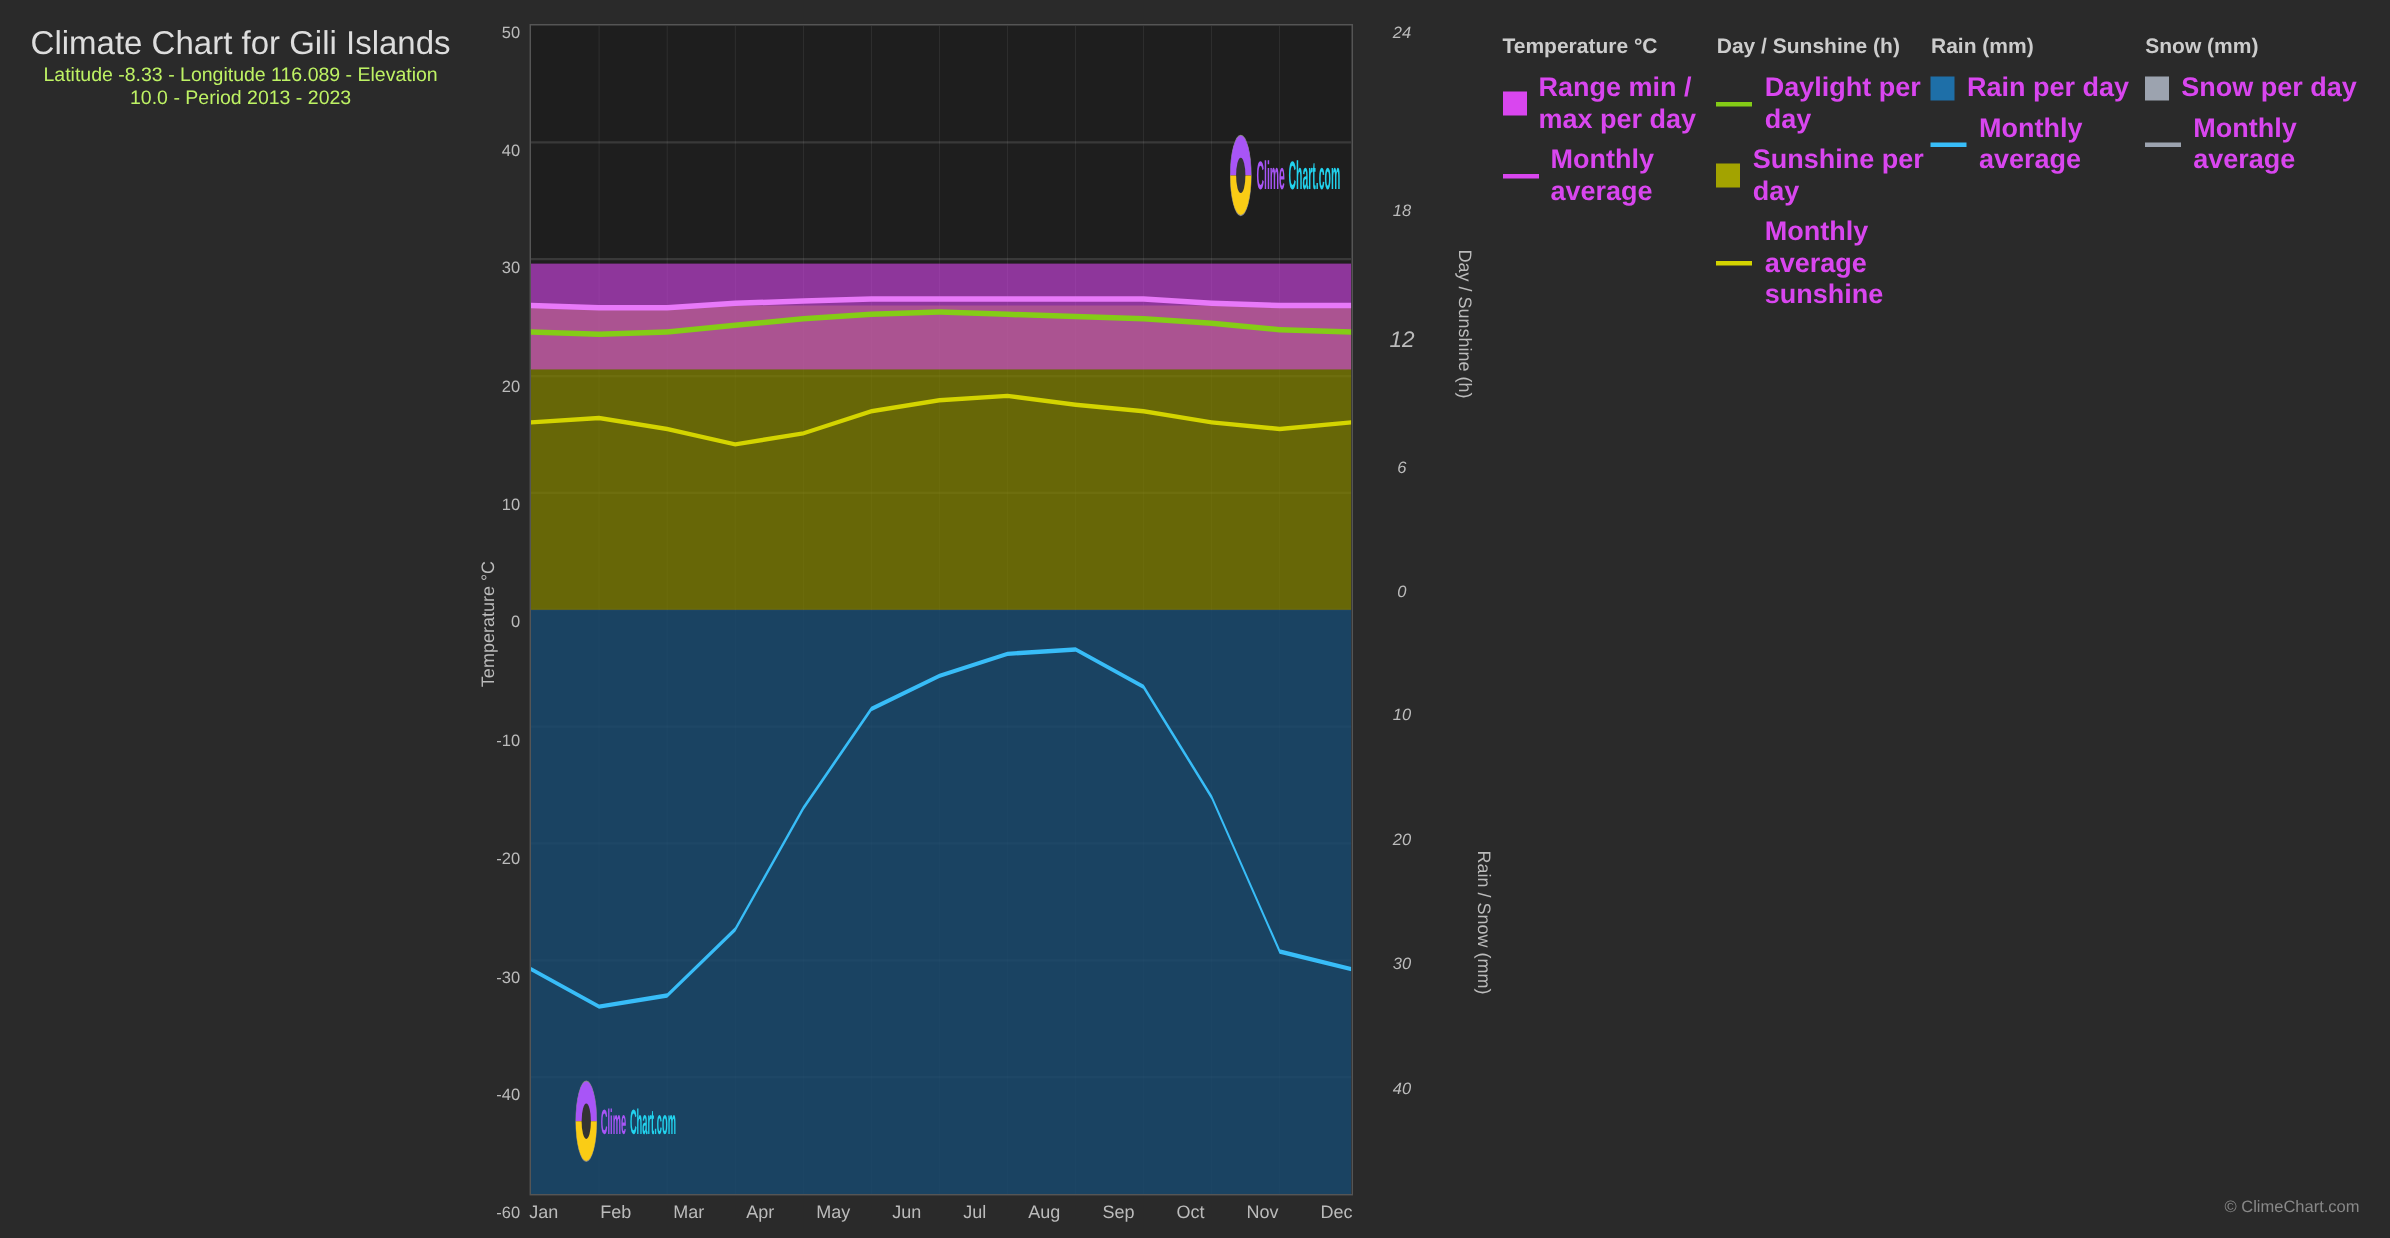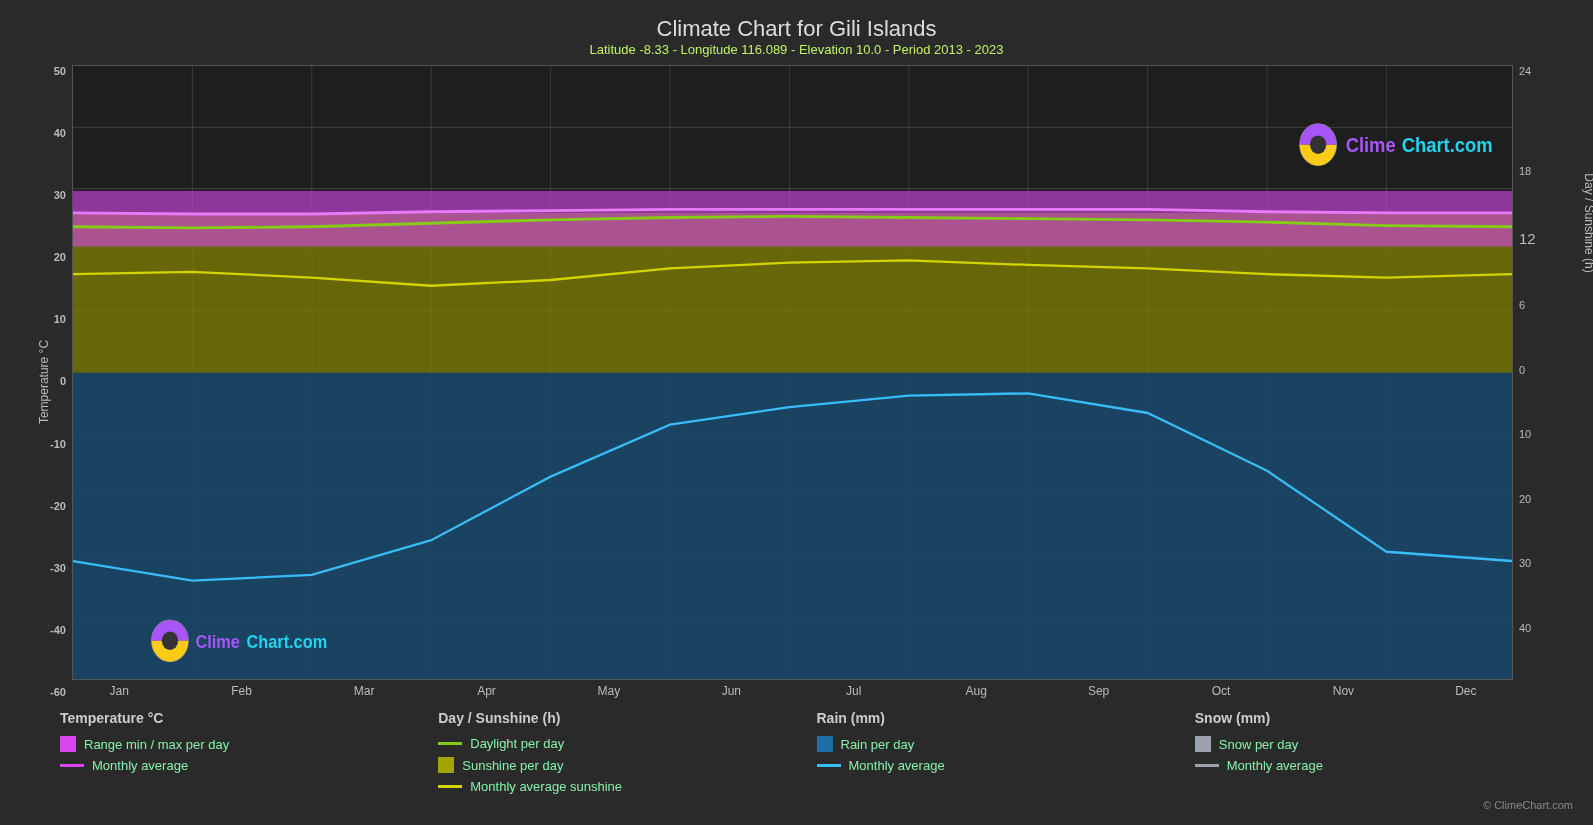--- a/index.html
+++ b/index.html
@@ -9,21 +9,21 @@
       color: #ccc;
       width: 1593px;
       height: 825px;
       overflow: hidden;
     }
     .outer {
       width: 1593px;
       height: 825px;
       background: #2a2a2a;
       display: flex;
-      flex-direction: column;
+      flex-direction: row;
       padding: 10px 20px 10px 20px;
     }
     .header {
       text-align: center;
       padding: 6px 0 2px 0;
     }
     .header h1 {
       color: #ddd;
       font-size: 22px;
       font-weight: normal;
@@ -53,21 +53,20 @@
       top: 50%;
       transform: translateY(-50%) rotate(-90deg);
       font-size: 12px;
       color: #bbb;
       white-space: nowrap;
     }
     .y-tick {
       text-align: right;
       font-size: 11px;
       color: #bbb;
-      font-weight: bold;
     }
     .chart-main {
       flex: 1;
       display: flex;
       flex-direction: column;
       position: relative;
     }
     .plot-area {
       flex: 1;
       position: relative;
@@ -98,23 +97,24 @@
     .y-axis-right .axis-label-rotated-right {
       position: absolute;
       right: -38px;
       top: 50%;
       transform: translateY(-50%) rotate(90deg);
       font-size: 12px;
       color: #bbb;
       white-space: nowrap;
     }
     .y-tick-right {
-      text-align: left;
+      text-align: center;
       font-size: 11px;
       color: #bbb;
+      font-style: italic;
     }
     
     .legend {
       display: flex;
       flex-direction: row;
       padding: 12px 0 4px 40px;
       gap: 0px;
     }
     .legend-group {
       flex: 1;
@@ -125,22 +125,23 @@
     .legend-group-title {
       font-size: 14px;
       color: #ccc;
       margin-bottom: 4px;
       font-weight: bold;
     }
     .legend-item {
       display: flex;
       align-items: center;
       gap: 8px;
-      font-size: 13px;
-      color: #86efac;
+      font-size: 18px;
+      color: #d946ef;
+      font-weight: bold;
     }
     .legend-swatch-rect {
       width: 16px;
       height: 16px;
       flex-shrink: 0;
     }
     .legend-swatch-line {
       width: 24px;
       height: 3px;
       flex-shrink: 0;

